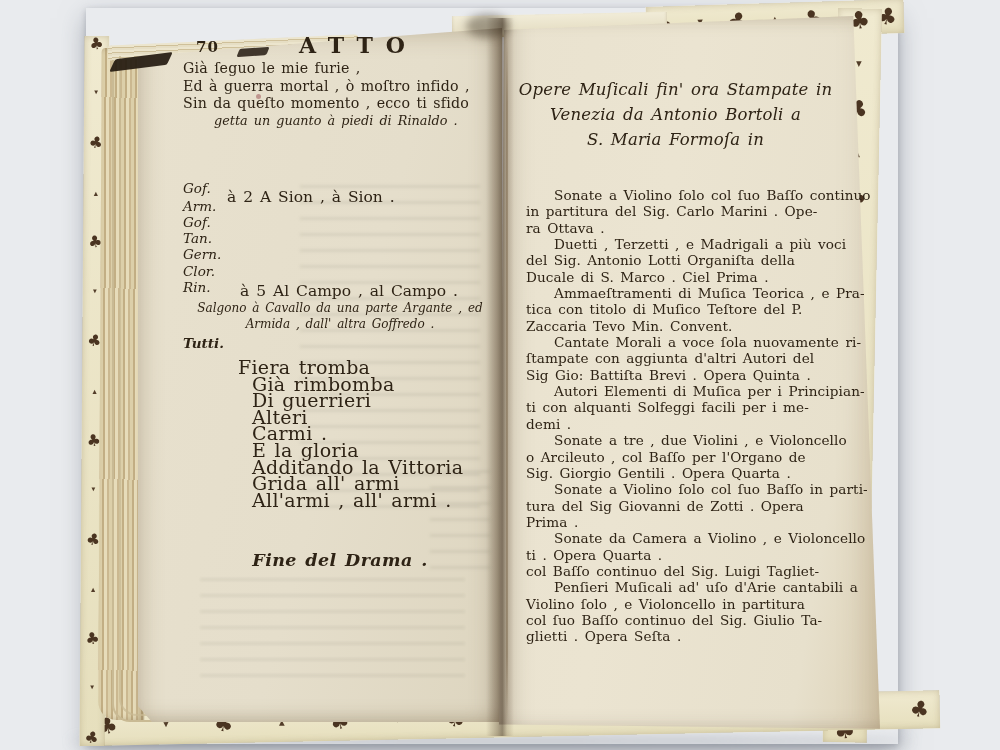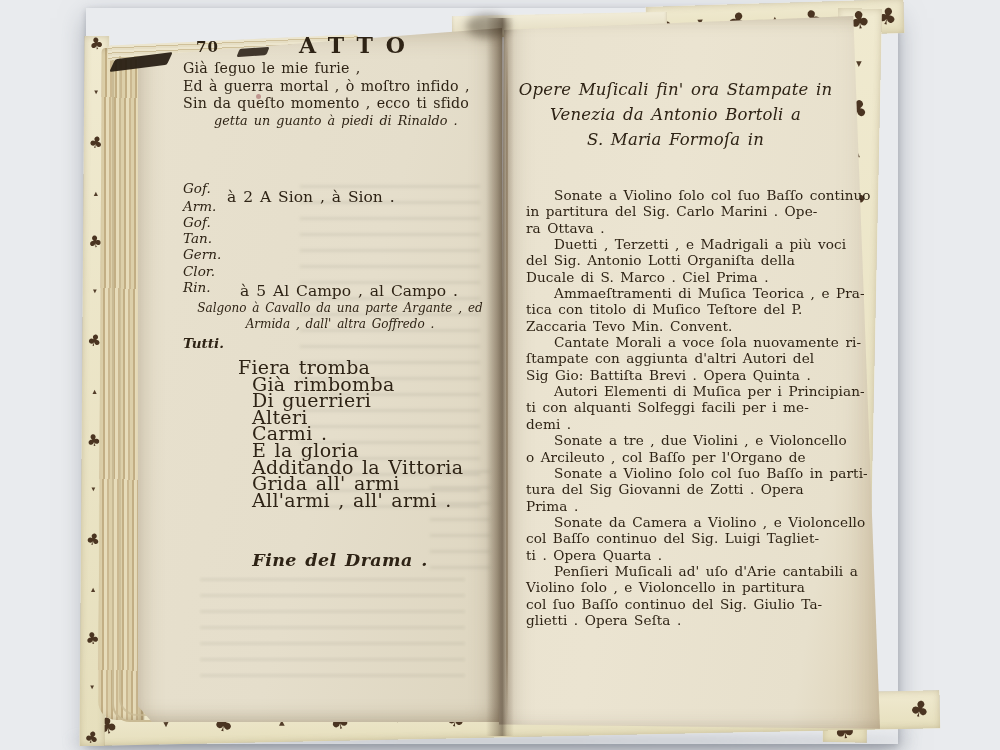--- a/index.html
+++ b/index.html
@@ -268,30 +268,31 @@
         <div class="ln">Sig Gio: Battiſta Brevi . Opera Quinta .</div>
       </div>
       <div class="entry">
         <div class="ln first">Autori Elementi di Muſica per i Principian-</div>
         <div class="ln">ti con alquanti Solfeggi facili per i me-</div>
         <div class="ln">demi .</div>
       </div>
       <div class="entry">
         <div class="ln first">Sonate a tre , due Violini , e Violoncello</div>
         <div class="ln">o Arcileuto , col Baſſo per l'Organo de</div>
+        <div class="ln">Sig. Giorgio Gentili . Opera Quarta .</div>
       </div>
       <div class="entry">
         <div class="ln first">Sonate a Violino ſolo col ſuo Baſſo in parti-</div>
         <div class="ln">tura del Sig Giovanni de Zotti . Opera</div>
         <div class="ln">Prima .</div>
       </div>
       <div class="entry">
         <div class="ln first">Sonate da Camera a Violino , e Violoncello</div>
+        <div class="ln">ti . Opera Quarta .</div>
         <div class="ln">col Baſſo continuo del Sig. Luigi Tagliet-</div>
-        <div class="ln">ti . Opera Quarta .</div>
       </div>
       <div class="entry">
         <div class="ln first">Penſieri Muſicali ad' uſo d'Arie cantabili a</div>
         <div class="ln">Violino ſolo , e Violoncello in partitura</div>
         <div class="ln">col ſuo Baſſo continuo del Sig. Giulio Ta-</div>
         <div class="ln">glietti . Opera Seſta .</div>
       </div>
     </div>
 
 </div>

